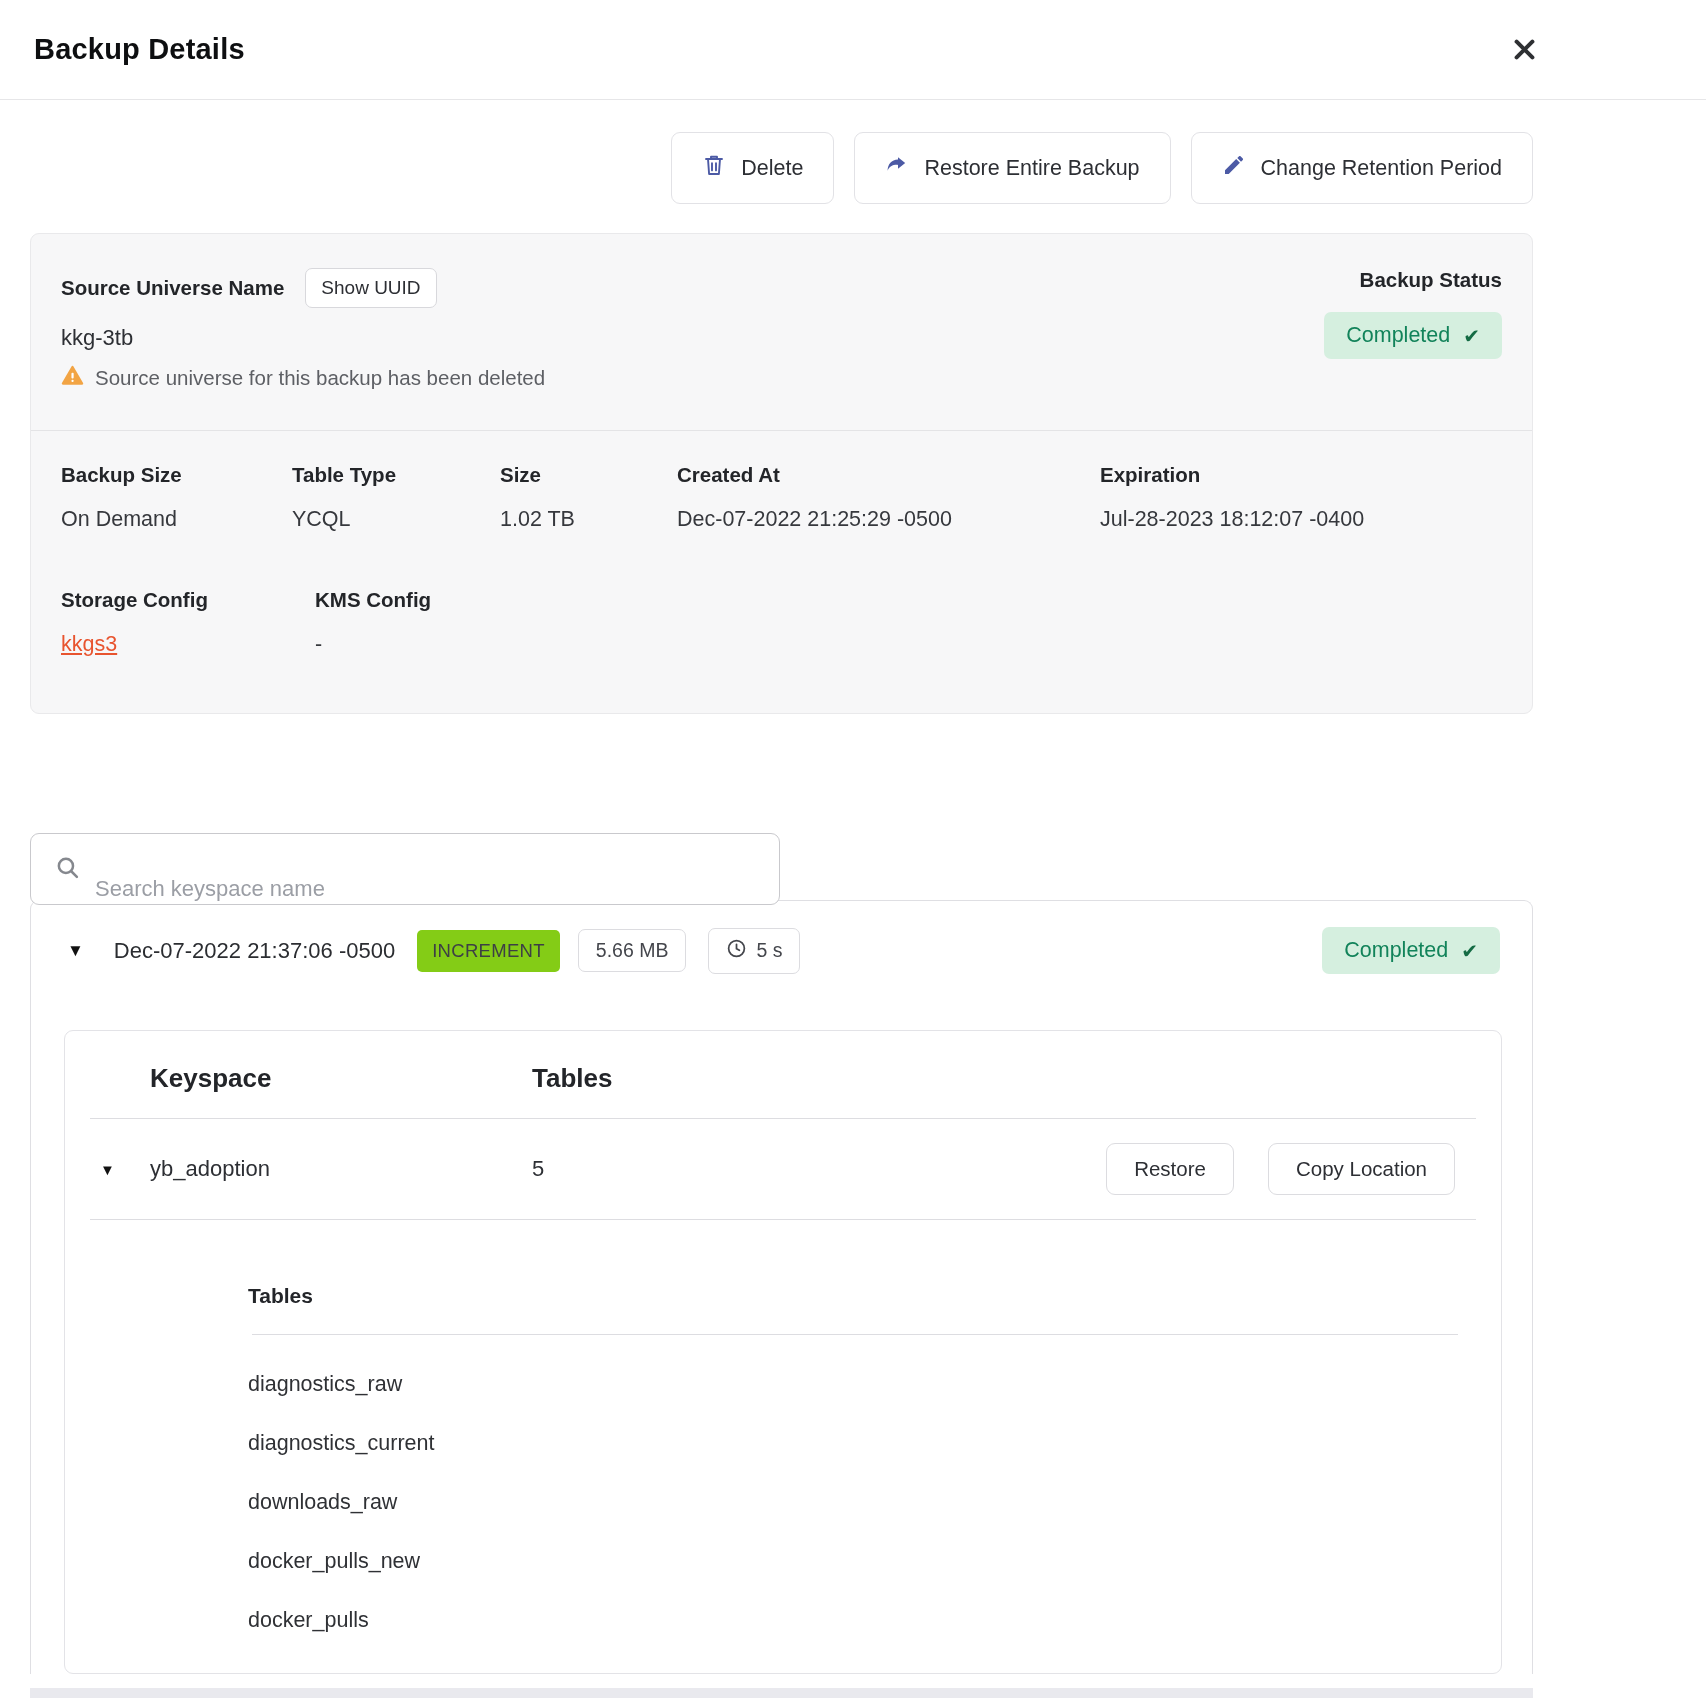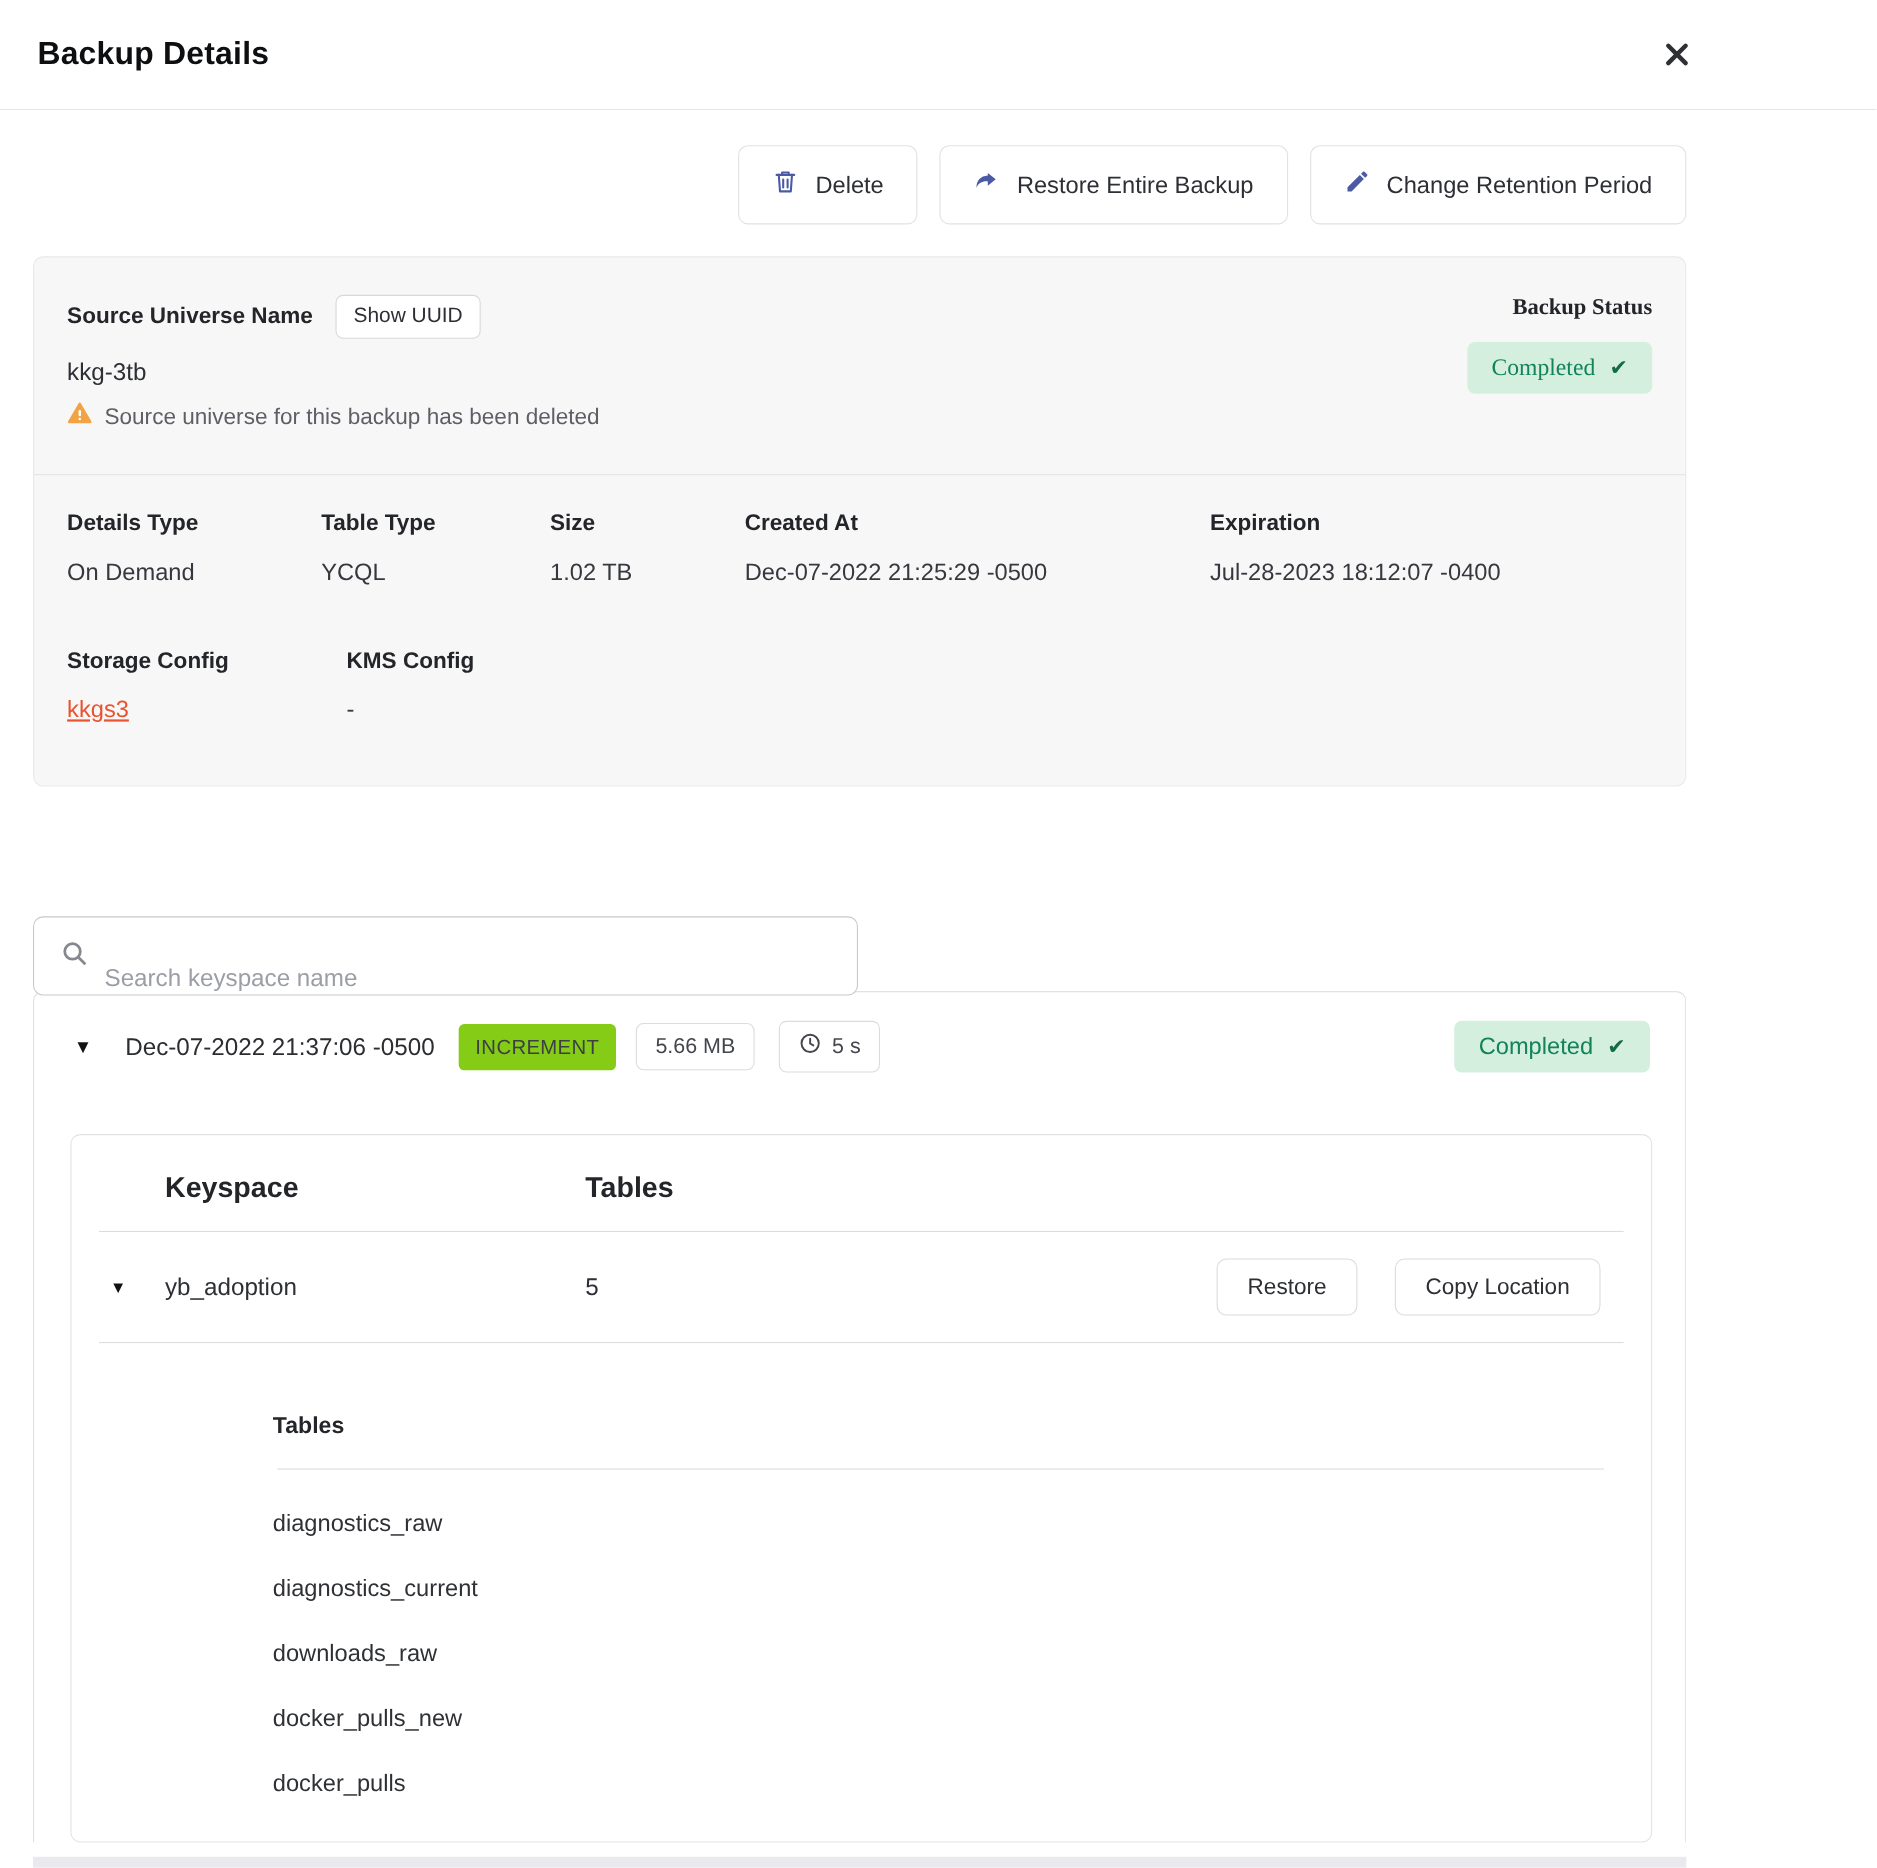--- a/index.html
+++ b/index.html
@@ -38,21 +38,21 @@
   .lbl { font-size: 20.5px; font-weight: 700; color: #232529; }
   .src-row { display: flex; align-items: center; gap: 21px; }
   .show-uuid {
     background: #fff; border: 1px solid #d8d8dc; border-radius: 7px;
     font-size: 19px; color: #2d2f34; padding: 8px 15px; cursor: pointer; font-family: inherit;
   }
   .universe-name { margin-top: 17px; font-size: 22px; color: #2d2f34; }
   .warn-row { margin-top: 13px; display: flex; align-items: center; gap: 11px;
     font-size: 20.5px; color: #5d5f64; }
   .warn-row svg { width: 23px; height: 23px; flex: 0 0 auto; }
-  .status-col { text-align: right; font-family: Liberation Serif, serif; }
+  .status-col { text-align: right; }
   .badge-green {
     display: inline-flex; align-items: center; gap: 13px;
     background: #d5efdf; color: #12835a; border-radius: 7px;
     font-size: 21.5px; padding: 11px 22px;
   }
   .status-col .badge-green { margin-top: 20px; }
   .badge-green .chk { font-size: 20px; color: #146b44; }
   .panel-divider { height: 1px; background: #e4e4e6; }
   .panel-details { padding: 32px 30px 56px; }
   .grid5 { display: grid; grid-template-columns: 231px 208px 177px 423px 1fr; }
@@ -194,21 +194,21 @@
         <div class="lbl">Backup Status</div>
         <span class="badge-green">
           <span>Completed</span>
           <span class="chk">✔</span>
         </span>
       </div>
     </div>
     <div class="panel-divider"></div>
     <div class="panel-details">
       <div class="grid5">
-        <div class="lbl">Details Type</div>
+        <div class="lbl">Backup Size</div>
         <div class="lbl">Table Type</div>
         <div class="lbl">Size</div>
         <div class="lbl">Created At</div>
         <div class="lbl">Expiration</div>
         <div class="fld-val">On Demand</div>
         <div class="fld-val">YCQL</div>
         <div class="fld-val">1.02 TB</div>
         <div class="fld-val">Dec-07-2022 21:25:29 -0500</div>
         <div class="fld-val">Jul-28-2023 18:12:07 -0400</div>
       </div>

